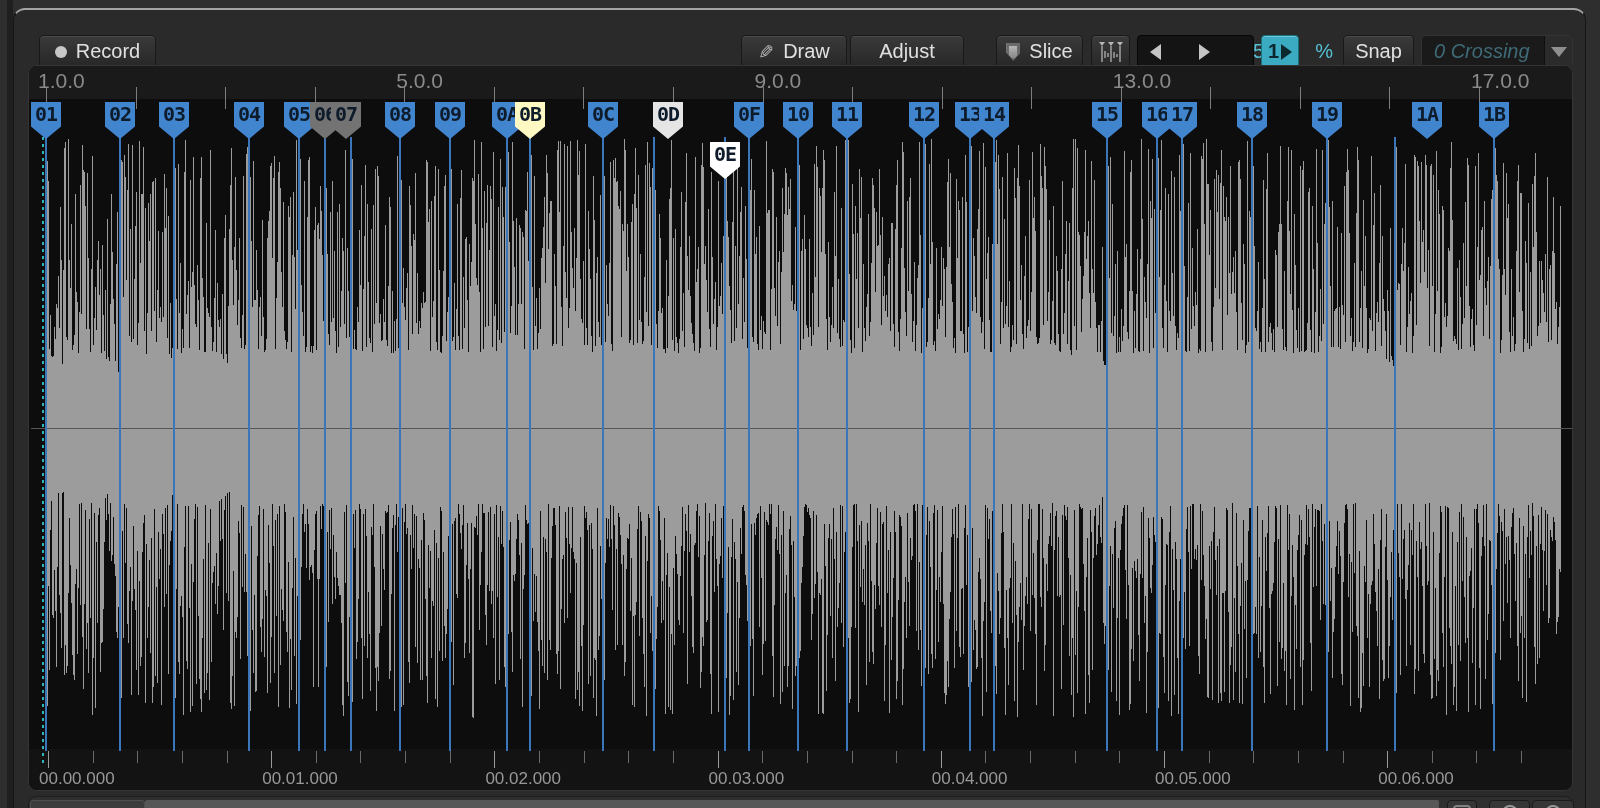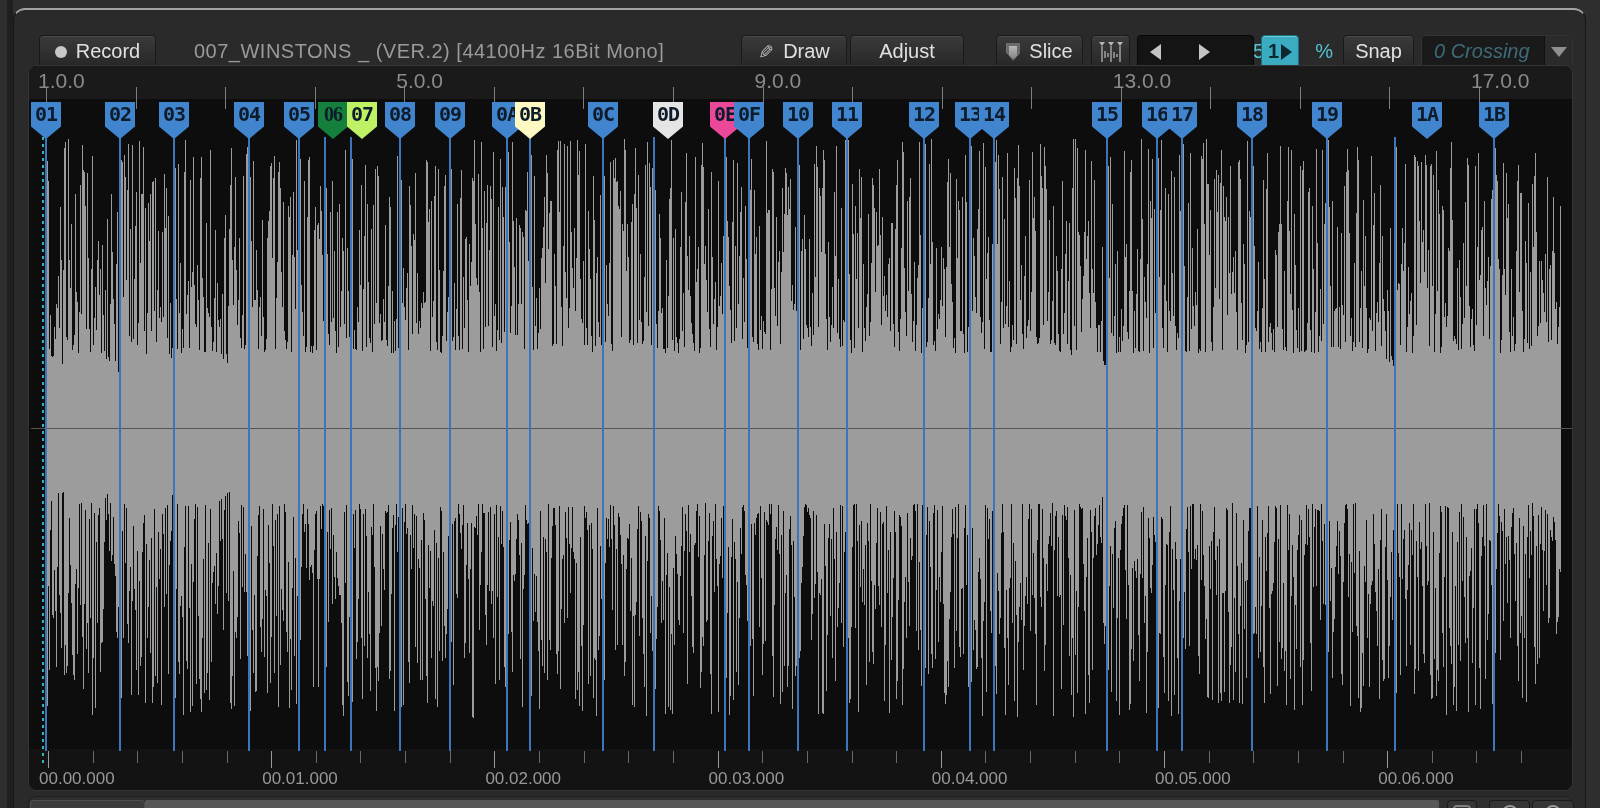--- a/index.html
+++ b/index.html
@@ -98,21 +98,20 @@
 
 <div class="seam-left"></div>
 
 <div class="window">
 
   <div class="btn" style="left:25px;width:117px;">
     <span class="rec-dot"></span>
     <span>Record</span>
   </div>
 
-  <div class="title-text">007_WINSTONS _ (VER.2) [44100Hz 16Bit Mono]</div>
 
   <div class="btn" style="left:727px;width:106px;">
     <span class="pencil">✎</span>
     <span>Draw</span>
   </div>
 
   <div class="btn" style="left:836px;width:114px;">
     <span>Adjust</span>
   </div>
 
@@ -248,29 +247,29 @@
         <div class="slice-line" style="left: 1222px; background: rgb(59, 118, 186);"></div>
         <div class="slice-line" style="left: 1297px; background: rgb(59, 118, 186);"></div>
         <div class="slice-line" style="left: 1365px; background: rgb(59, 118, 186);"></div>
         <div class="slice-line" style="left: 1464px; background: rgb(59, 118, 186);"></div>
         <div class="edit-cursor" style="left: 13px;"></div>
         <div class="flag" style="left: 2px; background: rgb(66, 133, 207);">01</div>
         <div class="flag" style="left: 76px; background: rgb(66, 133, 207);">02</div>
         <div class="flag" style="left: 130px; background: rgb(66, 133, 207);">03</div>
         <div class="flag" style="left: 205px; background: rgb(66, 133, 207);">04</div>
         <div class="flag" style="left: 255px; background: rgb(66, 133, 207);">05</div>
-        <div class="flag" style="left: 289px; background: #15803d; font-family: Liberation Serif, serif;">06</div>
-        <div class="flag" style="left: 318px; background: #bef264; text-align: center;">07</div>
+        <div class="flag" style="left: 281px; background: #737373;">06</div>
+        <div class="flag" style="left: 302px; background: #737373; text-align: center;">07</div>
         <div class="flag" style="left: 356px; background: rgb(66, 133, 207);">08</div>
         <div class="flag" style="left: 406px; background: rgb(66, 133, 207);">09</div>
         <div class="flag" style="left: 463px; background: rgb(66, 133, 207);">0A</div>
         <div class="flag" style="left: 486px; background: #fef9c3;">0B</div>
         <div class="flag" style="left: 559px; background: rgb(66, 133, 207);">0C</div>
         <div class="flag" style="left: 624px; background: #e5e5e5;">0D</div>
-        <div class="flag" style="left: 681px; background: #ec4899;">0E</div>
+        <div class="flag" style="left: 681px; background: #ffffff; margin-top: 40px;">0E</div>
         <div class="flag" style="left: 705px; background: rgb(66, 133, 207);">0F</div>
         <div class="flag" style="left: 754px; background: rgb(66, 133, 207);">10</div>
         <div class="flag" style="left: 803px; background: rgb(66, 133, 207);">11</div>
         <div class="flag" style="left: 880px; background: rgb(66, 133, 207);">12</div>
         <div class="flag" style="left: 926px; background: rgb(66, 133, 207);">13</div>
         <div class="flag" style="left: 950px; background: rgb(66, 133, 207);">14</div>
         <div class="flag" style="left: 1063px; background: rgb(66, 133, 207);">15</div>
         <div class="flag" style="left: 1113px; background: rgb(66, 133, 207);">16</div>
         <div class="flag" style="left: 1138px; background: rgb(66, 133, 207);">17</div>
         <div class="flag" style="left: 1208px; background: rgb(66, 133, 207);">18</div>

